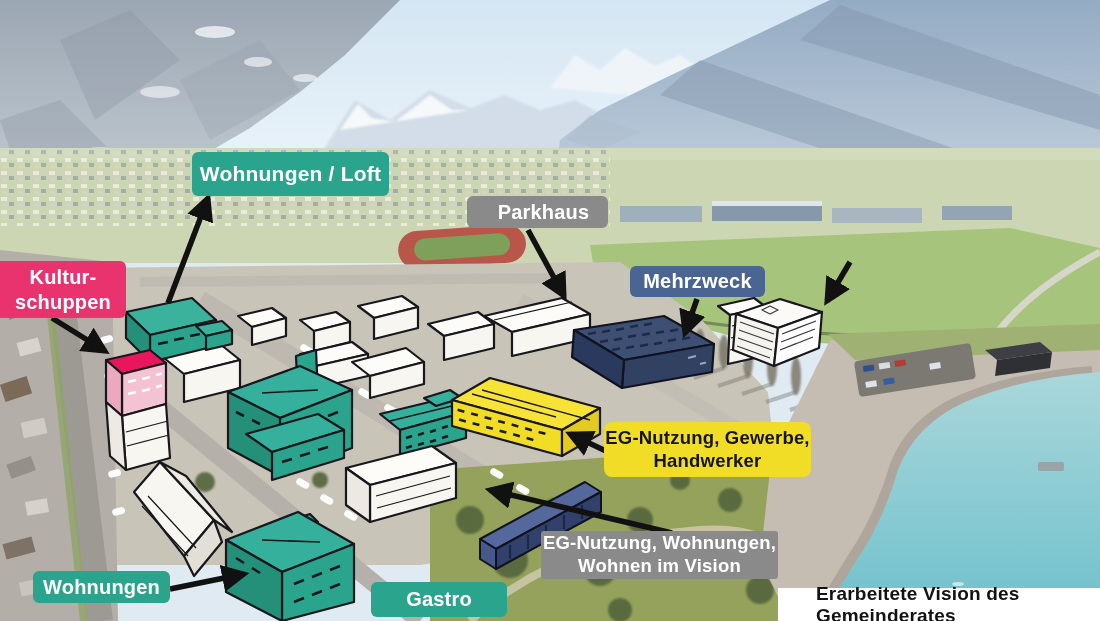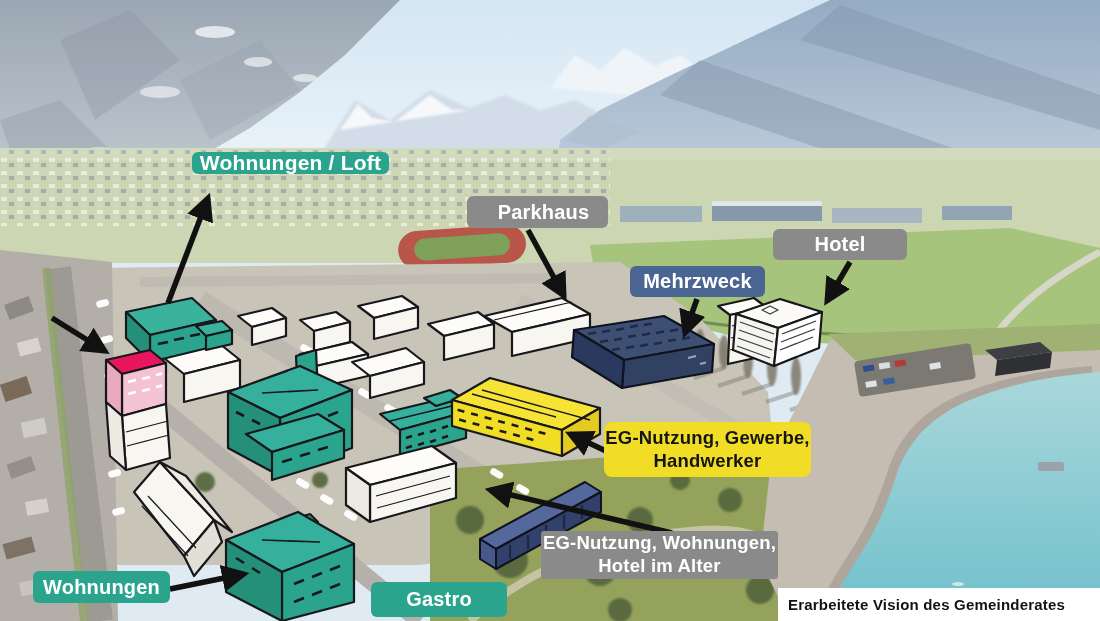--- a/index.html
+++ b/index.html
@@ -12,22 +12,22 @@
   .label{
     position:absolute;display:flex;flex-direction:column;align-items:center;justify-content:center;
     color:#fff;font-weight:bold;text-align:center;border-radius:6px;
     line-height:1.22;box-sizing:border-box;letter-spacing:.2px;
   }
   .lbl-lg{font-size:21px;}
   .lbl-md{font-size:20px;}
   .lbl-sm{font-size:18.5px;}
   .caption{
     position:absolute;background:#ffffff;color:#121212;font-weight:bold;
-    font-size:15px;display:flex;align-items:center;box-sizing:border-box;
-    padding-left:10px;letter-spacing:.2px;border-radius:0;
+    font-size:19px;display:flex;align-items:center;box-sizing:border-box;
+    padding-left:38px;letter-spacing:.2px;border-radius:0;
   }
 </style>
 </head>
 <body>
 
 <div id="stage">
 
 <svg id="bg" width="1100" height="621" viewBox="0 0 1100 621">
   <defs>
     <linearGradient id="skyGrad" x1="0" y1="0" x2="0" y2="1">
@@ -377,45 +377,46 @@
     <path d="M697,299 L685,333" marker-end="url(#ah)"></path>
     <path d="M52,318 L105,351" marker-end="url(#ah)"></path>
     <path d="M608,452 L570,434" marker-end="url(#ah)"></path>
     <path d="M672,533 L490,490" marker-end="url(#ah)"></path>
     <path d="M170,589 L244,574" marker-end="url(#ah)"></path>
   </g>
 
   <rect x="0" y="0" width="1100" height="160" fill="#ffffff" opacity=".12"></rect>
 </svg>
 
-<div class="label lbl-lg" style="left: 192px; top: 152px; width: 197px; height: 22px; background-color: rgb(43, 164, 142);">
+<div class="label lbl-lg" style="left: 192px; top: 152px; width: 197px; height: 44px; background-color: rgb(43, 164, 142);">
   <span>Wohnungen / Loft</span>
 </div>
 
 <div class="label lbl-md" style="left: 467px; top: 196px; width: 141px; height: 32px; background-color: rgb(138, 138, 138); padding-left: 12px;">
   <span>Parkhaus</span>
 </div>
 
-<div class="label lbl-md" style="left: 773px; top: 229px; width: 134px; height: 31px; background-color: rgb(138, 138, 138);">
-  <span>Hotel</span>
-</div>
 
 <div class="label lbl-md" style="left: 630px; top: 266px; width: 135px; height: 31px; background-color: rgb(74, 101, 145);">
   <span>Mehrzweck</span>
 </div>
 
+<div class="label lbl-md" style="left: 0px; top: 261px; width: 126px; height: 57px; border-radius: 0px 6px 6px 0px; background-color: rgb(232, 51, 110);">
+  <span>Kultur-</span>
+  <span>schuppen</span>
+</div>
 
 <div class="label lbl-sm" style="left: 604px; top: 422px; width: 207px; height: 55px; border-radius: 8px; background-color: rgb(242, 221, 38); color: rgb(20, 20, 20);">
   <span>EG-Nutzung, Gewerbe,</span>
   <span>Handwerker</span>
 </div>
 
 <div class="label lbl-sm" style="left: 541px; top: 531px; width: 237px; height: 48px; border-radius: 3px; background-color: rgb(138, 138, 138);">
   <span>EG-Nutzung, Wohnungen,</span>
-  <span>Hotel im Alter</span>
+  <span>Wohnen im Vision</span>
 </div>
 
 <div class="label lbl-md" style="left: 33px; top: 571px; width: 137px; height: 32px; background-color: rgb(43, 164, 142);">
   <span>Wohnungen</span>
 </div>
 
 <div class="label lbl-md" style="left: 371px; top: 582px; width: 136px; height: 35px; background-color: rgb(43, 164, 142);">
   <span>Gastro</span>
 </div>
 

